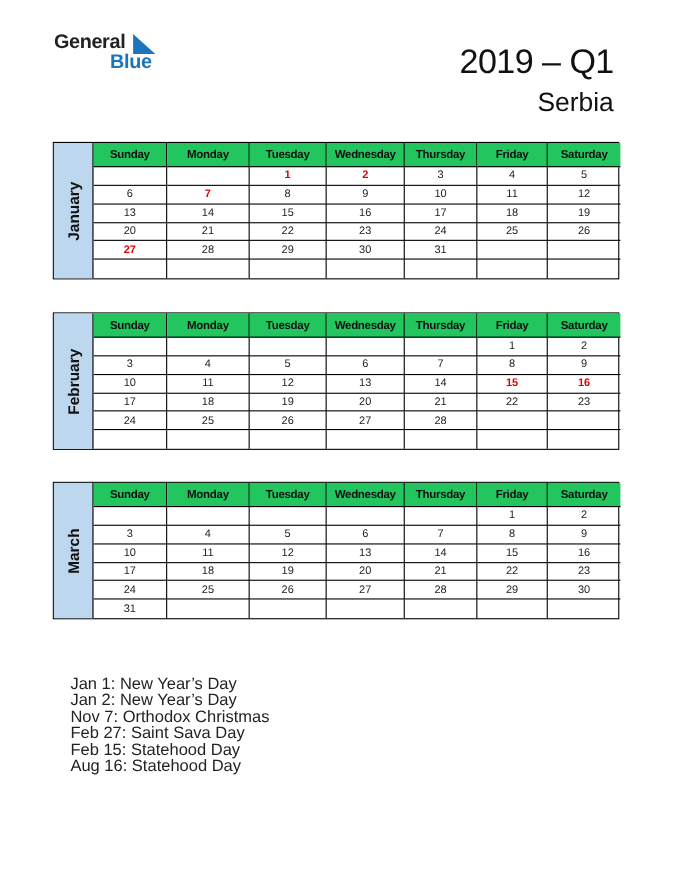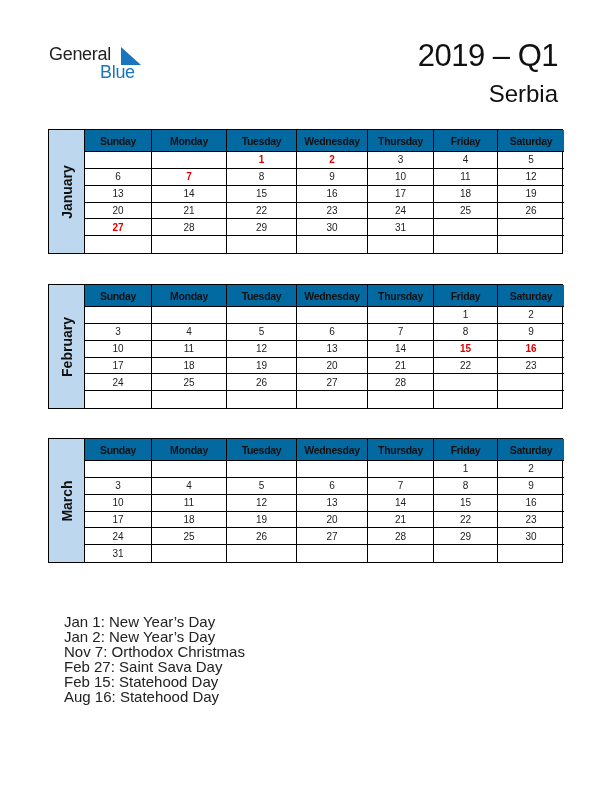--- a/index.html
+++ b/index.html
@@ -1,28 +1,28 @@
 <!DOCTYPE html>
 <html><head>
 <meta charset="utf-8">
 <style>
   html, body { margin: 0; padding: 0; background: #ffffff; }
   body { width: 612px; height: 792px; position: relative; font-family: "Liberation Sans", "DejaVu Sans", sans-serif; color: #1a1a1a; overflow: hidden; }
-  .logo { position: absolute; left: 49px; top: 44px; width: 110px; height: 40px; }
+  .logo { position: absolute; left: 49px; top: 28px; width: 110px; height: 40px; font-weight: bold; }
   .logo-general { position: absolute; left: 0; top: 0; font-size: 18px; color: #222; letter-spacing: -0.3px; }
   .logo-blue { position: absolute; left: 51px; top: 18px; font-size: 18px; color: #1b75bc; letter-spacing: -0.3px; text-align: center; }
   .logo-tri-wrap { position: absolute; left: 72px; top: 3px; width: 20px; height: 18px; }
   .title { position: absolute; right: 54px; top: 38px; font-size: 31px; color: #111; letter-spacing: -0.5px; margin-left: 14px; }
   .subtitle { position: absolute; right: 54px; top: 80px; font-size: 24px; color: #111; margin-left: 48px; }
 
   .month { position: absolute; left: 48px; width: 515px; height: 125px; border: 1.5px solid #000; box-sizing: border-box; display: flex; }
   .month-label { width: 35px; background: #bdd7ee; border-right: 1.5px solid #000; display: flex; align-items: center; justify-content: center; position: relative; }
   .month-label span { transform: rotate(-90deg); white-space: nowrap; font-weight: bold; font-size: 14px; color: #111; }
   .grid { flex: 1; display: grid; grid-template-columns: 67px 75px 70px 71px 66px 64px 66px; grid-template-rows: 22px repeat(6, 1fr); }
-  .hcell { background: #0369a1; border-right: 1px solid #000; border-bottom: 1px solid #000; font-size: 10.5px; font-weight: bold; display: flex; align-items: center; justify-content: center; color: #111; letter-spacing: -0.3px; }
+  .hcell { background: #22c55e; border-right: 1px solid #000; border-bottom: 1px solid #000; font-size: 10.5px; font-weight: bold; display: flex; align-items: center; justify-content: center; color: #111; letter-spacing: -0.3px; }
   .cell { border-right: 1px solid #000; border-bottom: 1px solid #000; font-size: 10px; display: flex; align-items: center; justify-content: center; color: #222; }
   .grid > *:nth-child(7n) { border-right: none; }
   .lastrow { border-bottom: none; }
   .holiday { color: #e00000; font-weight: bold; }
 
   .holidays { position: absolute; left: 64px; top: 614px; font-size: 15px; color: #222; line-height: 15px; }
 </style>
 </head>
 <body>
 

